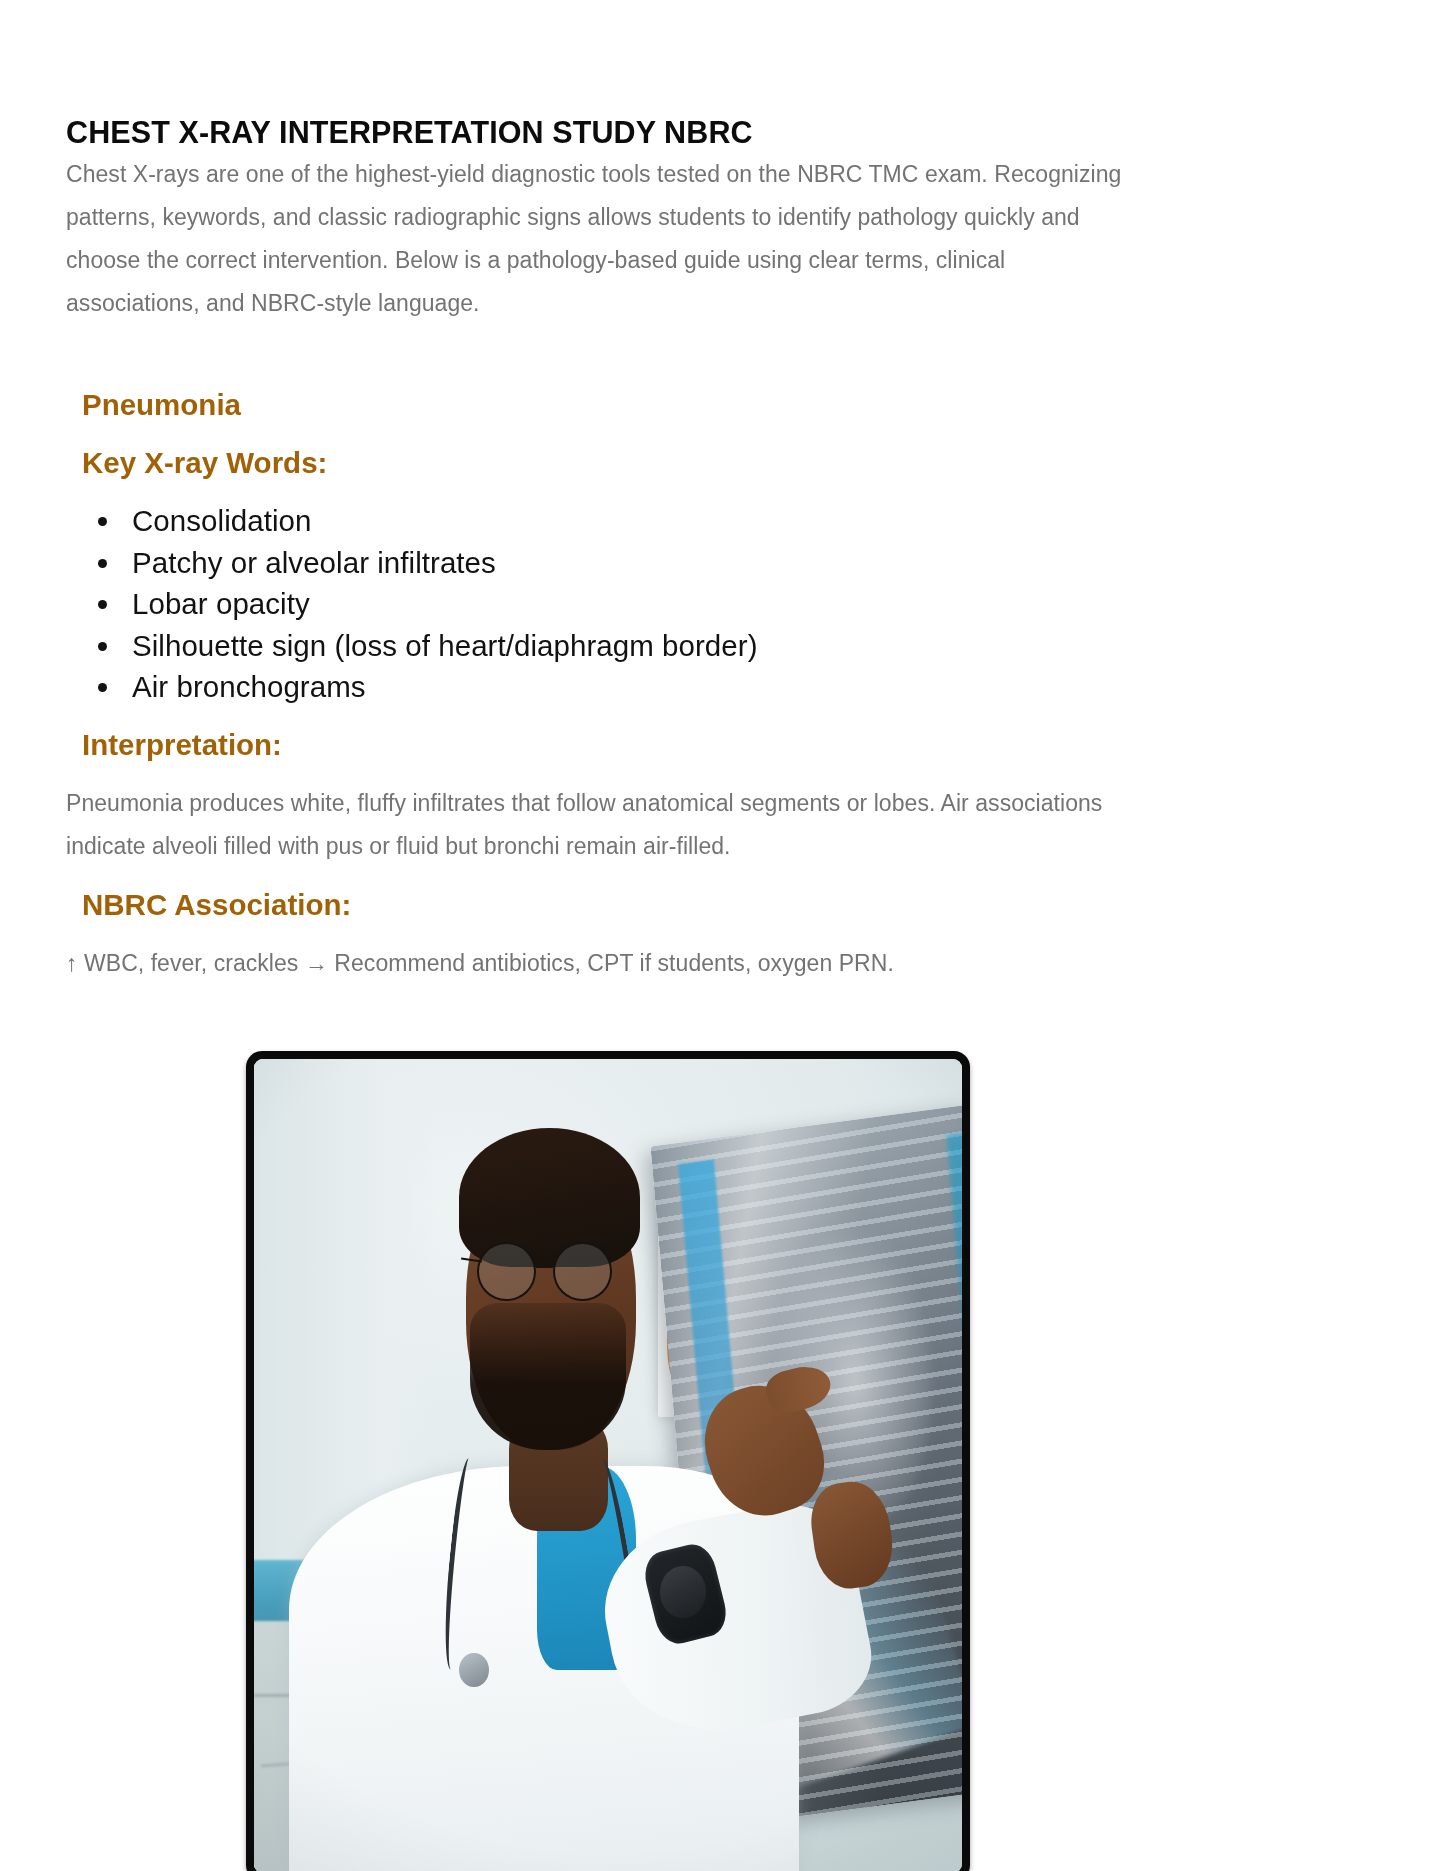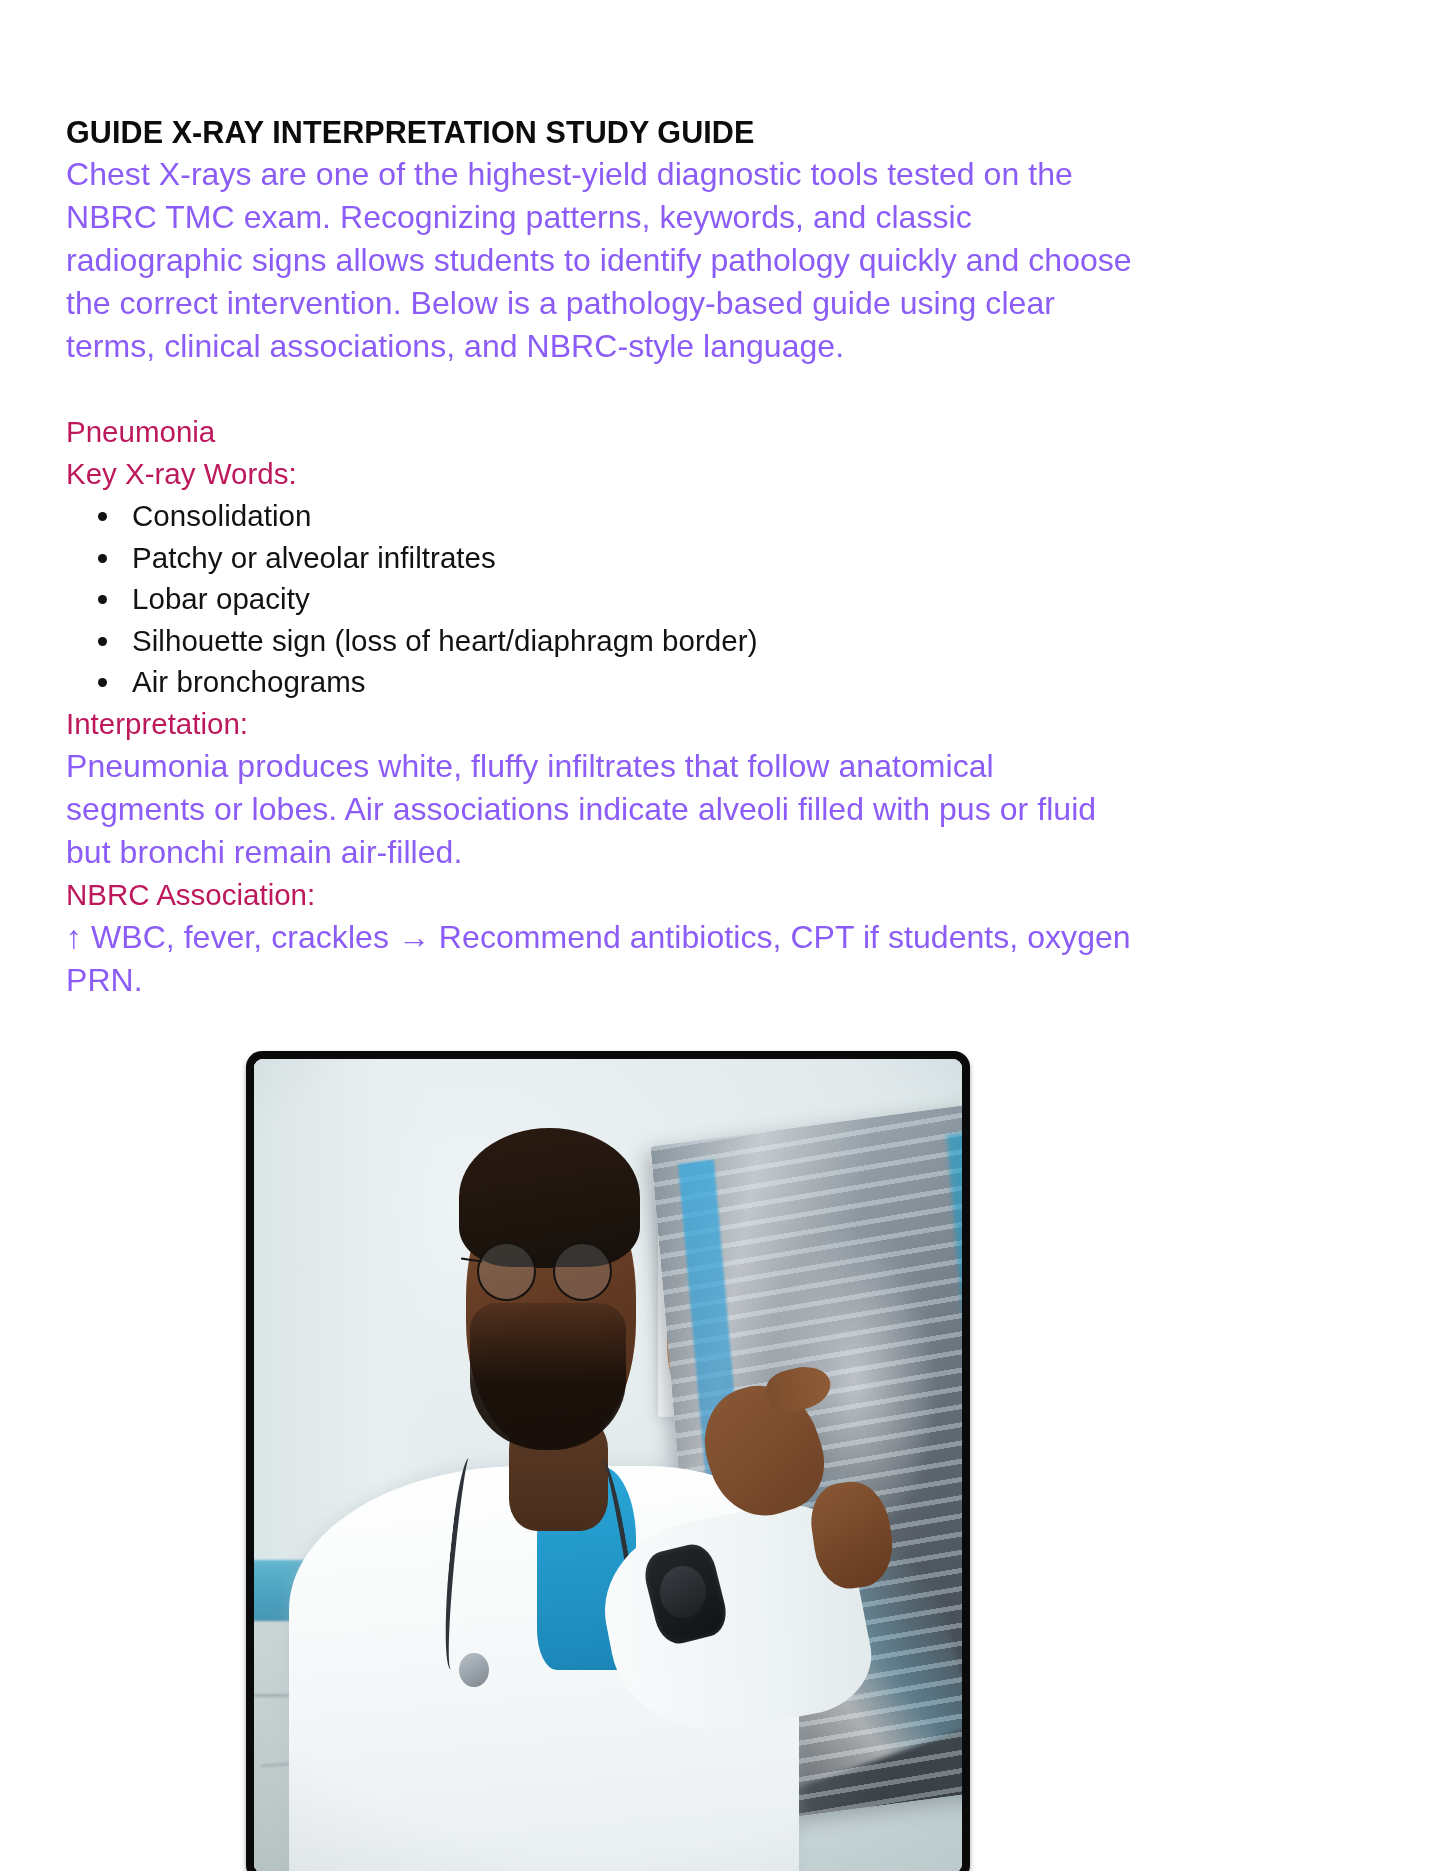--- a/index.html
+++ b/index.html
@@ -36,38 +36,38 @@
     letter-spacing: 0.1px;
     margin: 0;
     color: #0c0c0c;
     white-space: nowrap;
   }
   .doc-title { font-size: 30.5px; }
 
   
   .body-para {
     font-weight: 400;
-    font-size: 32px;
+    font-size: 23px;
     line-height: 43px;
     margin: 0;
-    color: #8b5cf6;
+    color: #737373;
     max-width: 1078px;
     letter-spacing: 0.05px;
   }
   .body-para.narrow { max-width: 1040px; }
   .body-para.assoc  { max-width: 1090px; }
 
   .spacer-block { height: 43px; }
 
   .section-head {
-    font-weight: 400;
+    font-weight: 700;
     font-size: 29.5px;
     line-height: 42px;
-    margin: 0;
-    color: #be185d;
+    margin: 16px;
+    color: #a16207;
   }
 
   
   ul.kx-list {
     list-style: none;
     margin: 0;
     padding: 0 0 0 18px;
   }
   ul.kx-list li {
     position: relative;
@@ -388,21 +388,21 @@
     position: absolute; inset: 0;
     background: radial-gradient(120% 95% at 50% 45%, rgba(0,0,0,0) 55%, rgba(30,45,55,.16) 100%);
     pointer-events: none;
   }
 </style>
 </head>
 <body>
 
 <div class="page">
 
-  <h1 class="doc-title">GUIDE X-RAY INTERPRETATION STUDY GUIDE</h1>
+  <h1 class="doc-title">CHEST X-RAY INTERPRETATION STUDY NBRC</h1>
 
 
 
   <p class="body-para">Chest X-rays are one of the highest-yield diagnostic tools tested on the NBRC TMC exam. Recognizing patterns, keywords, and classic radiographic signs allows students to identify pathology quickly and choose the correct intervention. Below is a pathology-based guide using clear terms, clinical associations, and NBRC-style language.</p>
 
   <div class="spacer-block"></div>
 
   <div class="section-head">Pneumonia</div>
 
   <div class="section-head">Key X-ray Words:</div>

